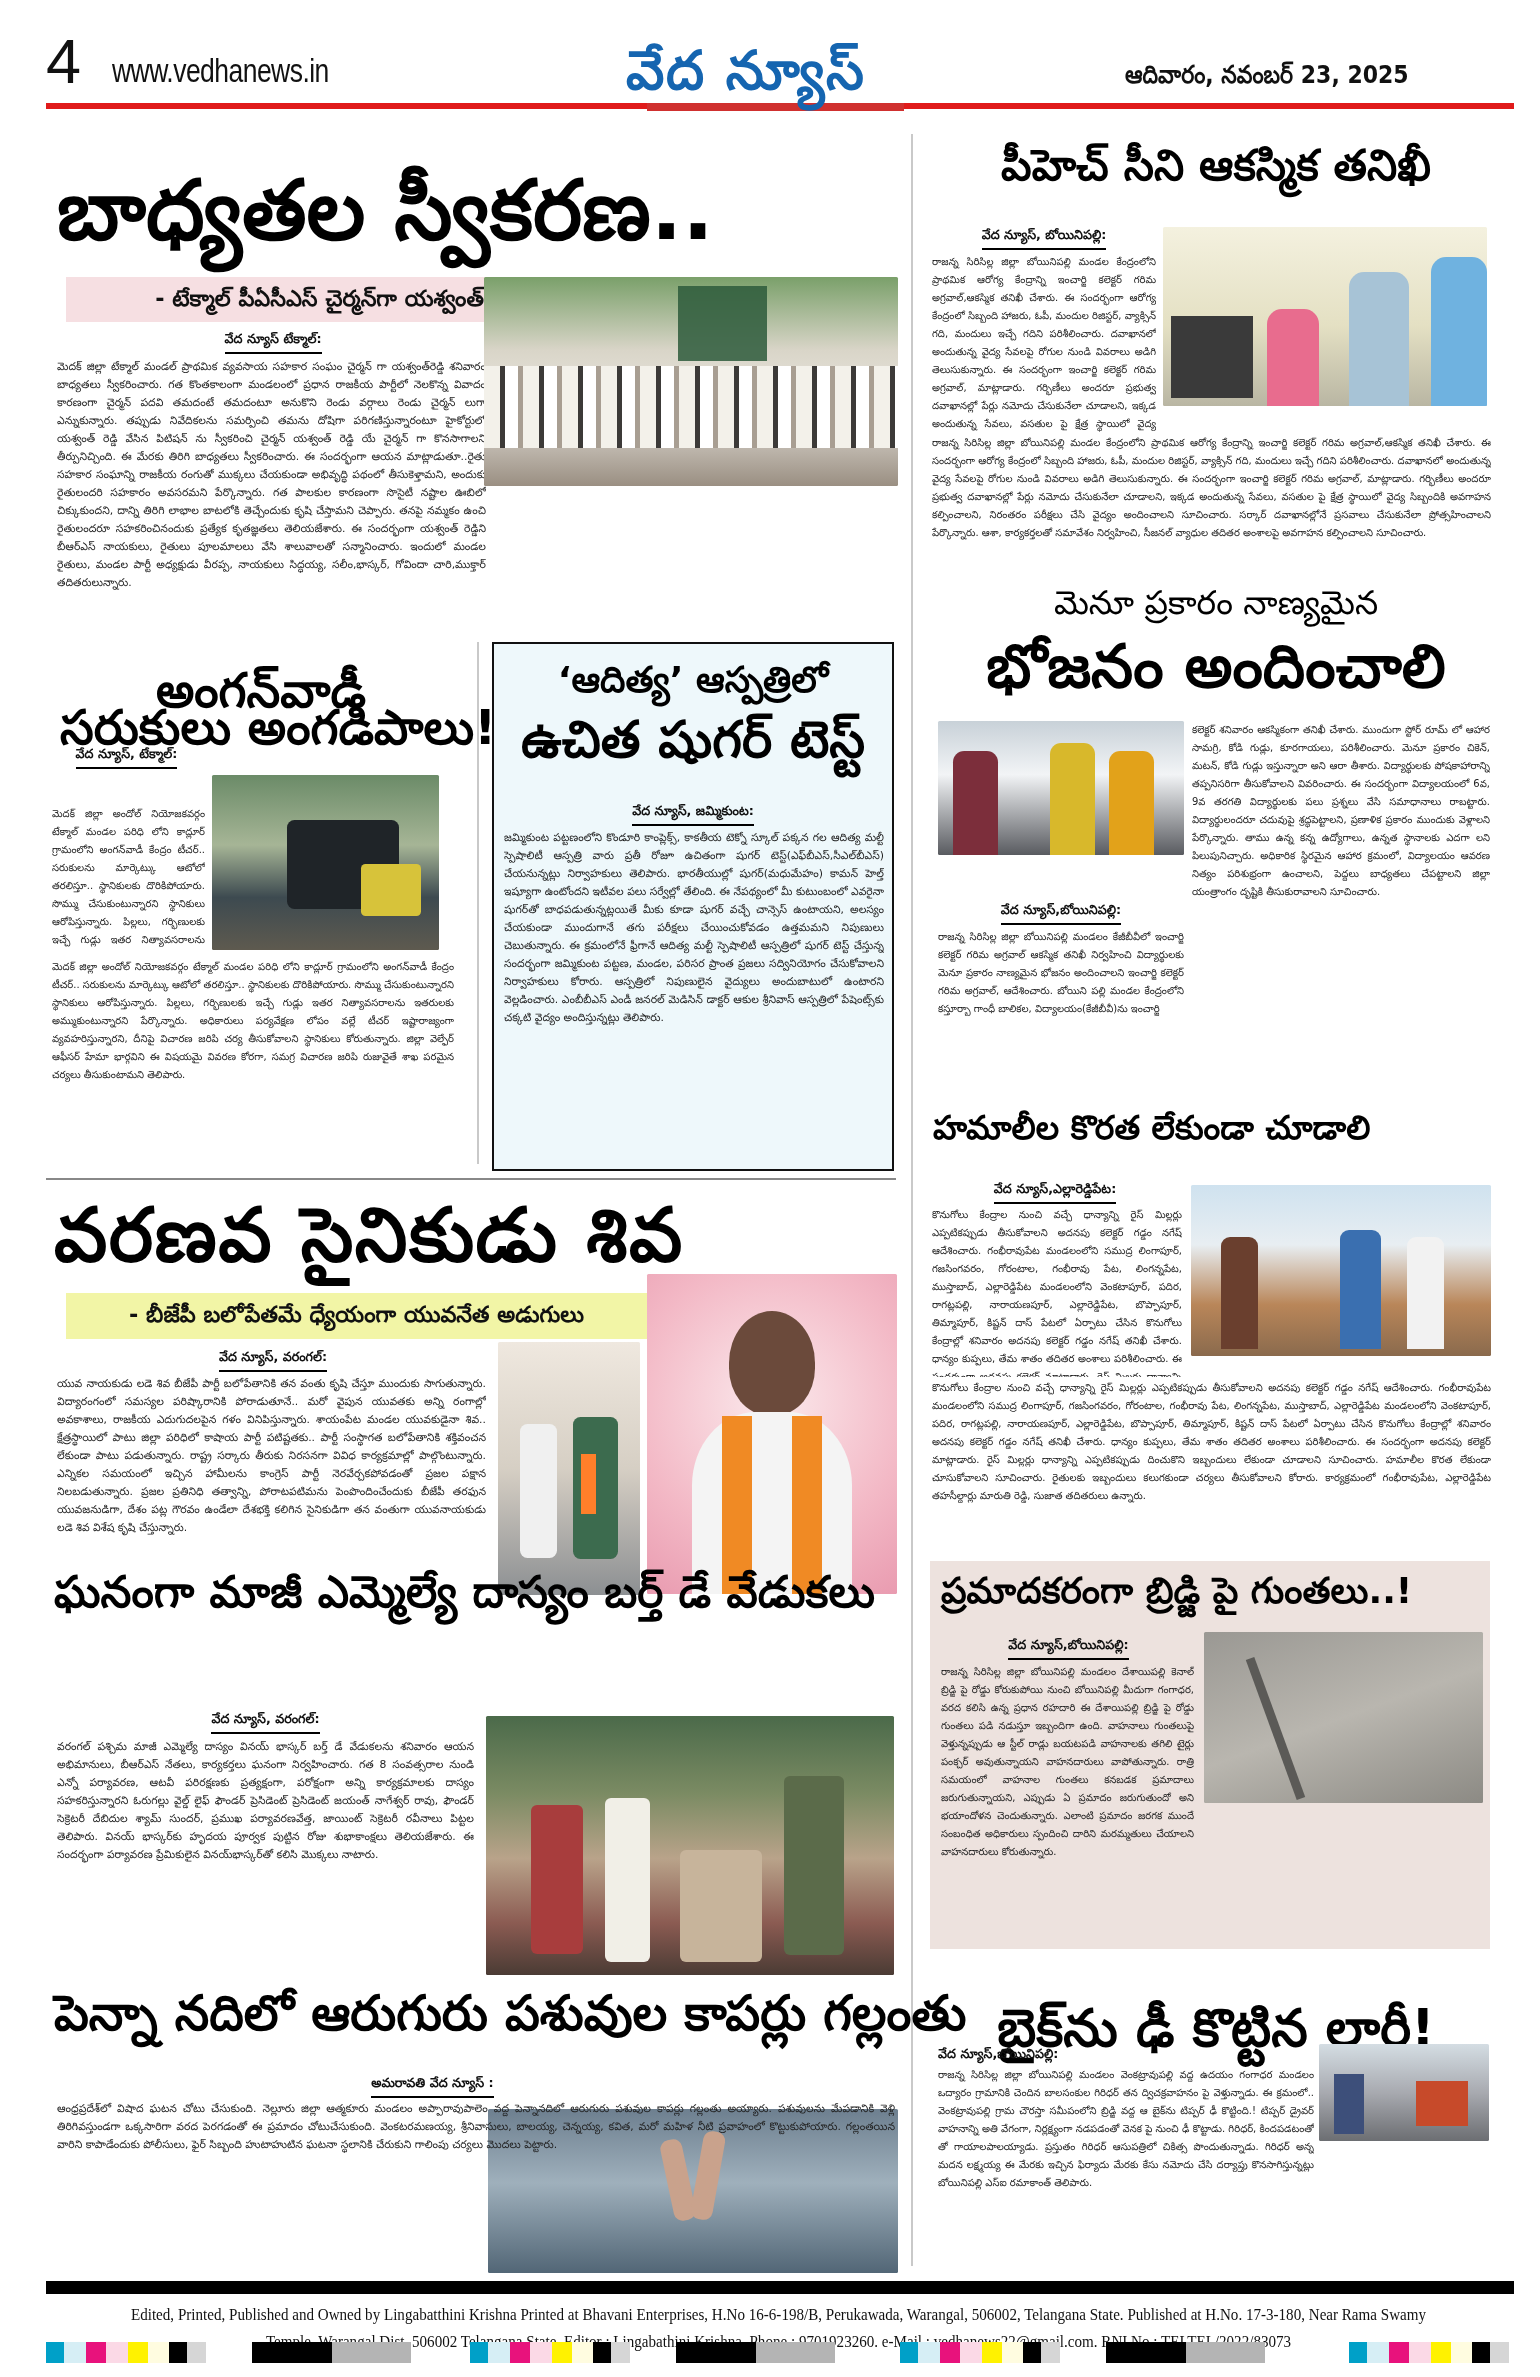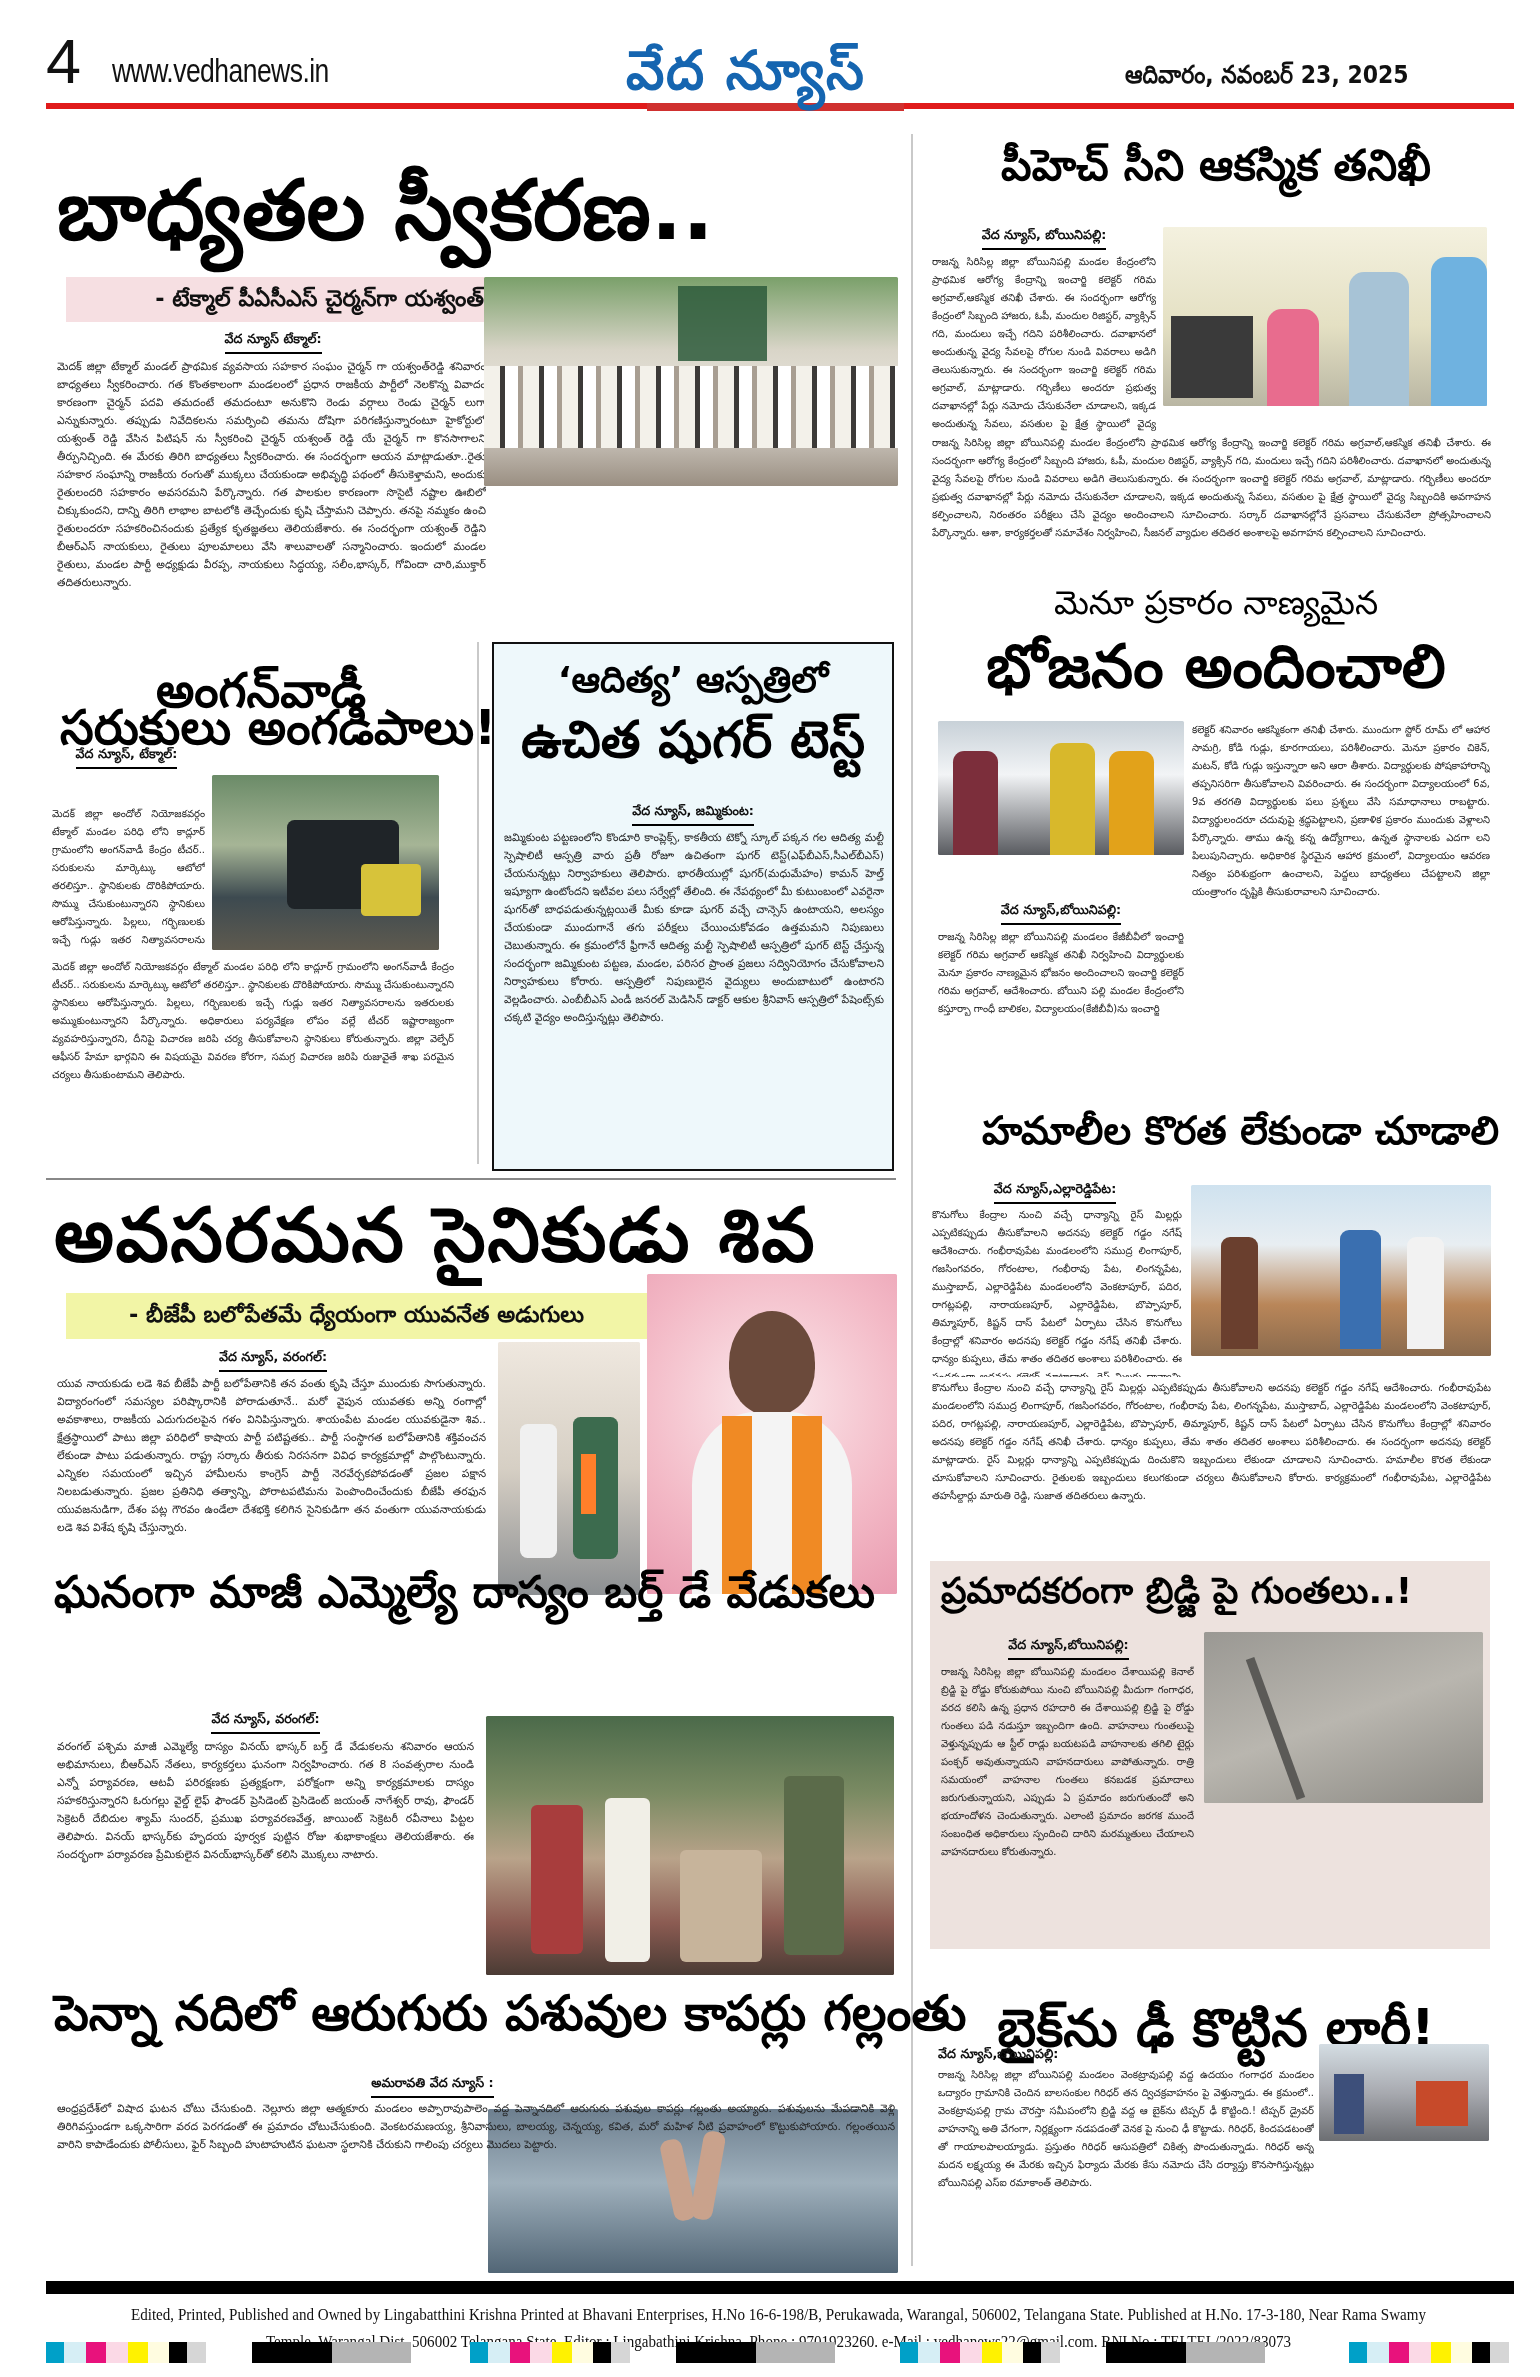--- a/index.html
+++ b/index.html
@@ -70,21 +70,21 @@
 </div>
 <div class="abs body-text" style="left:52px; top:805px; width:153px; height:145px; overflow:hidden; font-size:10px;">మెదక్ జిల్లా అందోల్ నియోజకవర్గం టేక్మాల్ మండల పరిధి లోని కాద్లూర్ గ్రామంలోని అంగన్‌వాడీ కేంద్రం టీచర్.. సరుకులను మార్కెట్కు ఆటోలో తరలిస్తూ.. స్థానికులకు దొరికిపోయారు. సొమ్ము చేసుకుంటున్నారని స్థానికులు ఆరోపిస్తున్నారు. పిల్లలు, గర్భిణులకు ఇచ్చే గుడ్లు ఇతర నిత్యావసరాలను ఇతరులకు అమ్ముకుంటున్నారని పేర్కొన్నారు. అధికారులు పర్యవేక్షణ లోపం వల్లే టీచర్ ఇష్టారాజ్యంగా వ్యవహరిస్తున్నారని, దీనిపై విచారణ జరిపి చర్య తీసుకోవాలని స్థానికులు కోరుతున్నారు. జిల్లా వెల్ఫేర్ ఆఫీసర్ హేమా భార్గవిని ఈ విషయమై వివరణ కోరగా, సమగ్ర విచారణ జరిపి రుజువైతే శాఖ పరమైన చర్యలు తీసుకుంటామని తెలిపారు.</div>
 <div class="abs body-text" style="left:52px; top:958px; width:402px; height:209px; overflow:hidden; font-size:10px;">మెదక్ జిల్లా అందోల్ నియోజకవర్గం టేక్మాల్ మండల పరిధి లోని కాద్లూర్ గ్రామంలోని అంగన్‌వాడీ కేంద్రం టీచర్.. సరుకులను మార్కెట్కు ఆటోలో తరలిస్తూ.. స్థానికులకు దొరికిపోయారు. సొమ్ము చేసుకుంటున్నారని స్థానికులు ఆరోపిస్తున్నారు. పిల్లలు, గర్భిణులకు ఇచ్చే గుడ్లు ఇతర నిత్యావసరాలను ఇతరులకు అమ్ముకుంటున్నారని పేర్కొన్నారు. అధికారులు పర్యవేక్షణ లోపం వల్లే టీచర్ ఇష్టారాజ్యంగా వ్యవహరిస్తున్నారని, దీనిపై విచారణ జరిపి చర్య తీసుకోవాలని స్థానికులు కోరుతున్నారు. జిల్లా వెల్ఫేర్ ఆఫీసర్ హేమా భార్గవిని ఈ విషయమై వివరణ కోరగా, సమగ్ర విచారణ జరిపి రుజువైతే శాఖ పరమైన చర్యలు తీసుకుంటామని తెలిపారు.</div>
 
 <div class="abs box-aditya"></div>
 <div class="abs headline" style="left:499px; top:660px; width:388px; font-size:36px; text-align:center; font-weight:800;">‘ఆదిత్య’ ఆస్పత్రిలో</div>
 <div class="abs headline" style="left:499px; top:712px; width:388px; font-size:51px; text-align:center;">ఉచిత షుగర్ టెస్ట్</div>
 <div class="abs dateline" style="left:499px; top:803px; width:388px;"><span>వేద న్యూస్, జమ్మికుంట:</span></div>
 <div class="abs body-text" style="left:504px; top:829px; width:380px; height:328px; overflow:hidden;">జమ్మికుంట పట్టణంలోని కొండూరి కాంప్లెక్స్, కాకతీయ టెక్నో స్కూల్ పక్కన గల ఆదిత్య మల్టీ స్పెషాలిటీ ఆస్పత్రి వారు ప్రతీ రోజూ ఉచితంగా షుగర్ టెస్ట్(ఎఫ్‌బీఎస్,సీఎల్‌బీఎస్) చేయనున్నట్లు నిర్వాహకులు తెలిపారు. భారతీయుల్లో షుగర్(మధుమేహం) కామన్ హెల్త్ ఇష్యూగా ఉంటోందని ఇటీవల పలు సర్వేల్లో తేలింది. ఈ నేపథ్యంలో మీ కుటుంబంలో ఎవరైనా షుగర్‌తో బాధపడుతున్నట్లయితే మీకు కూడా షుగర్ వచ్చే చాన్సెస్ ఉంటాయని, అలస్యం చేయకుండా ముందుగానే తగు పరీక్షలు చేయించుకోవడం ఉత్తమమని నిపుణులు చెబుతున్నారు. ఈ క్రమంలోనే ఫ్రీగానే ఆదిత్య మల్టీ స్పెషాలిటీ ఆస్పత్రిలో షుగర్ టెస్ట్ చేస్తున్న సందర్భంగా జమ్మికుంట పట్టణ, మండల, పరిసర ప్రాంత ప్రజలు సద్వినియోగం చేసుకోవాలని నిర్వాహకులు కోరారు. ఆస్పత్రిలో నిపుణులైన వైద్యులు అందుబాటులో ఉంటారని వెల్లడించారు. ఎంబీబీఎస్ ఎండీ జనరల్ మెడిసిన్ డాక్టర్ ఆకుల శ్రీనివాస్ ఆస్పత్రిలో పేషెంట్స్‌కు చక్కటి వైద్యం అందిస్తున్నట్లు తెలిపారు.</div>
 
-<div class="abs headline" style="left:54px; top:1194px; font-size:75px; letter-spacing:1.5px;">అవసరమన సైనికుడు శివ</div>
+<div class="abs headline" style="left:54px; top:1194px; font-size:75px; letter-spacing:1.5px;">వరణవ సైనికుడు శివ</div>
 <div class="abs subbar box-sub-yellow" style="left:66px; top:1293px; width:581px; height:46px; text-align:center;">- బీజేపీ బలోపేతమే ధ్యేయంగా యువనేత అడుగులు</div>
 <div class="abs dateline" style="left:57px; top:1349px; width:432px;"><span>వేద న్యూస్, వరంగల్:</span></div>
 <div class="abs body-text" style="left:57px; top:1375px; width:429px; height:246px; overflow:hidden;">యువ నాయకుడు లడె శివ బీజేపీ పార్టీ బలోపేతానికి తన వంతు కృషి చేస్తూ ముందుకు సాగుతున్నారు. విద్యారంగంలో సమస్యల పరిష్కారానికి పోరాడుతూనే.. మరో వైపున యువతకు అన్ని రంగాల్లో అవకాశాలు, రాజకీయ ఎదుగుదలపైన గళం వినిపిస్తున్నారు. శాయంపేట మండల యువకుడైనా శివ.. క్షేత్రస్థాయిలో పాటు జిల్లా పరిధిలో కాషాయ పార్టీ పటిష్టతకు.. పార్టీ సంస్థాగత బలోపేతానికి శక్తివంచన లేకుండా పాటు పడుతున్నారు. రాష్ట్ర సర్కారు తీరుకు నిరసనగా వివిధ కార్యక్రమాల్లో పాల్గొంటున్నారు. ఎన్నికల సమయంలో ఇచ్చిన హామీలను కాంగ్రెస్ పార్టీ నెరవేర్చకపోవడంతో ప్రజల పక్షాన నిలబడుతున్నారు. ప్రజల ప్రతినిధి తత్వాన్ని, పోరాటపటిమను పెంపొందించేందుకు బీజేపీ తరఫున యువజనుడిగా, దేశం పట్ల గౌరవం ఉండేలా దేశభక్తి కలిగిన సైనికుడిగా తన వంతుగా యువనాయకుడు లడె శివ విశేష కృషి చేస్తున్నారు.</div>
 <div class="abs photo" style="left:498px; top:1342px; width:142px; height:253px; background:linear-gradient(180deg,#efe8df 0%,#d6cfc4 50%,#8c8f92 100%);">
   <div style="position:absolute; left:22.4px; top:82px; width:37px; height:134px; background:#f0f0f0; border-radius:7.5px;"></div>
   <div style="position:absolute; left:75px; top:75px; width:45px; height:142px; background:#3c6b4e; border-radius:7.5px;"></div>
   <div style="position:absolute; left:83px; top:112px; width:15px; height:60px; background:#ff7f2a;"></div>
 </div>
 <div class="abs photo" style="left:647px; top:1274px; width:250px; height:320px; background:radial-gradient(circle at 50% 40%,#fbe9ec 0%,#f3b9c6 60%,#e99bb0 100%);">
   <div style="position:absolute; left:82px; top:37px; width:86px; height:104px; background:#6b4a3b; border-radius:50% 50% 45% 45%;"></div>
@@ -126,21 +126,21 @@
 <div class="abs headline" style="left:933px; top:633px; width:566px; font-size:60px; text-align:center;">భోజనం అందించాలి</div>
 <div class="abs photo" style="left:938px; top:721px; width:246px; height:134px; background:linear-gradient(180deg,#c8d1d8 0%,#f2f4f6 40%,#595b60 100%);">
   <div style="position:absolute; left:15px; top:30px; width:45px; height:104px; background:#7c2e3b; border-radius:11.2px 11.2px 0 0;"></div>
   <div style="position:absolute; left:112px; top:22.4px; width:45px; height:112px; background:#d8b82b; border-radius:11.2px 11.2px 0 0;"></div>
   <div style="position:absolute; left:171px; top:30px; width:45px; height:104px; background:#e2a21a; border-radius:11.2px 11.2px 0 0;"></div>
 </div>
 <div class="abs dateline" style="left:938px; top:902px; width:246px;"><span>వేద న్యూస్,బోయినిపల్లి:</span></div>
 <div class="abs body-text" style="left:938px; top:928px; width:246px; height:160px; overflow:hidden; font-size:10px;">రాజన్న సిరిసిల్ల జిల్లా బోయినిపల్లి మండలం కేజీబీవీలో ఇంచార్జి కలెక్టర్ గరిమ అగ్రవాల్ ఆకస్మిక తనిఖీ నిర్వహించి విద్యార్థులకు మెనూ ప్రకారం నాణ్యమైన భోజనం అందించాలని ఇంచార్జి కలెక్టర్ గరిమ అగ్రవాల్, ఆదేశించారు. బోయిని పల్లి మండల కేంద్రంలోని కస్తూర్బా గాంధీ బాలికల, విద్యాలయం(కేజీబీవీ)ను ఇంచార్జి</div>
 <div class="abs body-text" style="left:1192px; top:721px; width:298px; height:365px; overflow:hidden; font-size:10px;">కలెక్టర్ శనివారం ఆకస్మికంగా తనిఖీ చేశారు. ముందుగా స్టోర్ రూమ్ లో ఆహార సామగ్రి, కోడి గుడ్లు, కూరగాయలు, పరిశీలించారు. మెనూ ప్రకారం చికెన్, మటన్, కోడి గుడ్లు ఇస్తున్నారా అని ఆరా తీశారు. విద్యార్థులకు పోషకాహారాన్ని తప్పనిసరిగా తీసుకోవాలని వివరించారు. ఈ సందర్భంగా విద్యాలయంలో 6వ, 9వ తరగతి విద్యార్థులకు పలు ప్రశ్నలు వేసి సమాధానాలు రాబట్టారు. విద్యార్థులందరూ చదువుపై శ్రద్ధపెట్టాలని, ప్రణాళిక ప్రకారం ముందుకు వెళ్లాలని పేర్కొన్నారు. తాము ఉన్న కన్న ఉద్యోగాలు, ఉన్నత స్థానాలకు ఎదగా లని పిలుపునిచ్చారు. అధికారిక స్థిరమైన ఆహార క్రమంలో, విద్యాలయం ఆవరణ నిత్యం పరిశుభ్రంగా ఉంచాలని, పెద్దలు బాధ్యతలు చేపట్టాలని జిల్లా యంత్రాంగం దృష్టికి తీసుకురావాలని సూచించారు.</div>
 
-<div class="abs headline" style="left:933px; top:1110px; width:566px; font-size:39px; text-align:right;">హమాలీల కొరత లేకుండా చూడాలి</div>
+<div class="abs headline" style="left:933px; top:1110px; width:566px; font-size:33px; text-align:left;">హమాలీల కొరత లేకుండా చూడాలి</div>
 <div class="abs dateline" style="left:932px; top:1181px; width:246px;"><span>వేద న్యూస్,ఎల్లారెడ్డిపేట:</span></div>
 <div class="abs body-text" style="left:932px; top:1206px; width:250px; height:171px; overflow:hidden; font-size:10px;">కొనుగోలు కేంద్రాల నుంచి వచ్చే ధాన్యాన్ని రైస్ మిల్లర్లు ఎప్పటికప్పుడు తీసుకోవాలని అదనపు కలెక్టర్ గడ్డం నగేష్ ఆదేశించారు. గంభీరావుపేట మండలంలోని సముద్ర లింగాపూర్, గజసింగవరం, గోరంటాల, గంభీరావు పేట, లింగన్నపేట, ముస్తాబాద్, ఎల్లారెడ్డిపేట మండలంలోని వెంకటాపూర్, పదిర, రాగట్లపల్లి, నారాయణపూర్, ఎల్లారెడ్డిపేట, బొప్పాపూర్, తిమ్మాపూర్, కిష్టన్ దాస్ పేటలో ఏర్పాటు చేసిన కొనుగోలు కేంద్రాల్లో శనివారం అదనపు కలెక్టర్ గడ్డం నగేష్ తనిఖీ చేశారు. ధాన్యం కుప్పలు, తేమ శాతం తదితర అంశాలు పరిశీలించారు. ఈ సందర్భంగా అదనపు కలెక్టర్ మాట్లాడారు. రైస్ మిల్లర్లు ధాన్యాన్ని ఎప్పటికప్పుడు దించుకొని ఇబ్బందులు లేకుండా చూడాలని సూచించారు. హమాలీల కొరత లేకుండా చూసుకోవాలని సూచించారు. రైతులకు ఇబ్బందులు కలుగకుండా చర్యలు తీసుకోవాలని కోరారు. కార్యక్రమంలో గంభీరావుపేట, ఎల్లారెడ్డిపేట తహసీల్దార్లు మారుతి రెడ్డి, సుజాత తదితరులు ఉన్నారు.</div>
 <div class="abs photo" style="left:1191px; top:1185px; width:300px; height:171px; background:linear-gradient(180deg,#cfe2ef 0%,#e8eef2 35%,#b98659 70%,#8a6a4d 100%);">
   <div style="position:absolute; left:30px; top:52px; width:37px; height:112px; background:#6a3f2e; border-radius:9px 9px 0 0;"></div>
   <div style="position:absolute; left:149px; top:45px; width:41px; height:119px; background:#3a6fb0; border-radius:9px 9px 0 0;"></div>
   <div style="position:absolute; left:216px; top:52px; width:37px; height:112px; background:#f2f2f2; border-radius:9px 9px 0 0;"></div>
 </div>
 <div class="abs body-text" style="left:932px; top:1379px; width:559px; height:164px; overflow:hidden; font-size:10px;">కొనుగోలు కేంద్రాల నుంచి వచ్చే ధాన్యాన్ని రైస్ మిల్లర్లు ఎప్పటికప్పుడు తీసుకోవాలని అదనపు కలెక్టర్ గడ్డం నగేష్ ఆదేశించారు. గంభీరావుపేట మండలంలోని సముద్ర లింగాపూర్, గజసింగవరం, గోరంటాల, గంభీరావు పేట, లింగన్నపేట, ముస్తాబాద్, ఎల్లారెడ్డిపేట మండలంలోని వెంకటాపూర్, పదిర, రాగట్లపల్లి, నారాయణపూర్, ఎల్లారెడ్డిపేట, బొప్పాపూర్, తిమ్మాపూర్, కిష్టన్ దాస్ పేటలో ఏర్పాటు చేసిన కొనుగోలు కేంద్రాల్లో శనివారం అదనపు కలెక్టర్ గడ్డం నగేష్ తనిఖీ చేశారు. ధాన్యం కుప్పలు, తేమ శాతం తదితర అంశాలు పరిశీలించారు. ఈ సందర్భంగా అదనపు కలెక్టర్ మాట్లాడారు. రైస్ మిల్లర్లు ధాన్యాన్ని ఎప్పటికప్పుడు దించుకొని ఇబ్బందులు లేకుండా చూడాలని సూచించారు. హమాలీల కొరత లేకుండా చూసుకోవాలని సూచించారు. రైతులకు ఇబ్బందులు కలుగకుండా చర్యలు తీసుకోవాలని కోరారు. కార్యక్రమంలో గంభీరావుపేట, ఎల్లారెడ్డిపేట తహసీల్దార్లు మారుతి రెడ్డి, సుజాత తదితరులు ఉన్నారు.</div>
 
 <div class="abs box-bridge"></div>

